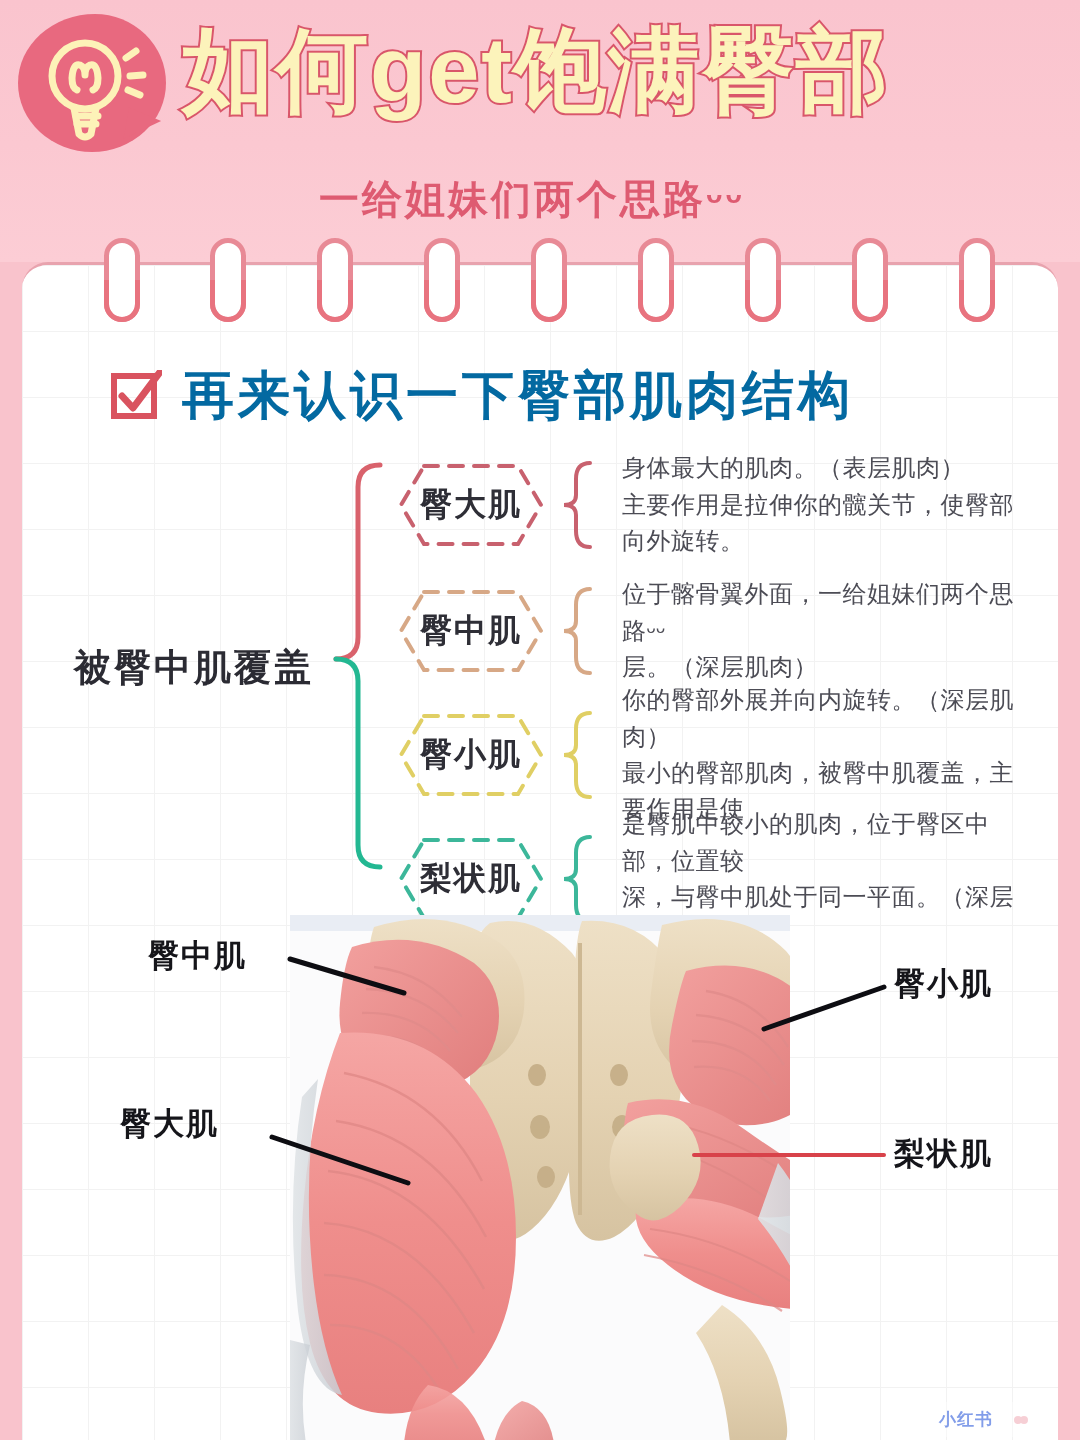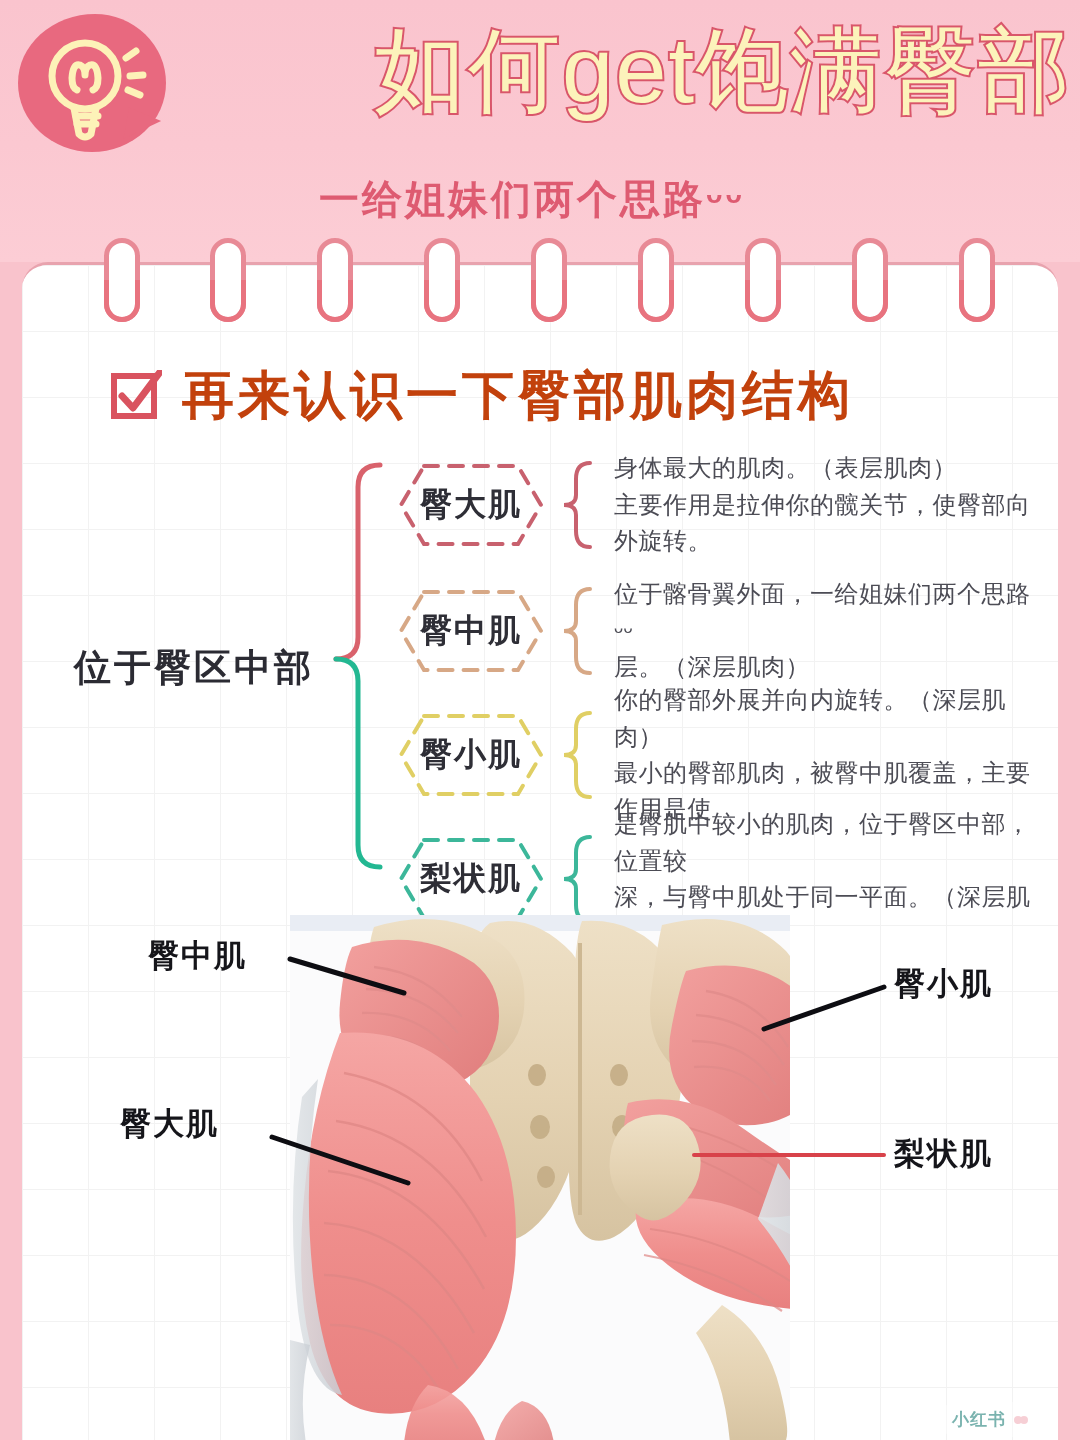--- a/index.html
+++ b/index.html
@@ -58,25 +58,25 @@
     position: absolute;
     left: 22px; top: 20px;
   }
 
   
   .poster-title {
     position: absolute;
     left: 182px; top: 16px;
     width: 890px;
     font-size: 92px;
-    font-weight: normal;
+    font-weight: bold;
     letter-spacing: 2px;
     color: #fcf3bb;
     line-height: 1.18;
-    text-align: right;
+    text-align: left;
     -webkit-text-stroke: 4px #d9566a;
     paint-order: stroke fill;
     white-space: nowrap;
   }
   .poster-subtitle {
     position: absolute;
     left: 12px; top: 172px;
     width: 1040px;
     text-align: center;
     font-size: 40px;
@@ -141,21 +141,21 @@
     left: 88px; top: 96px;
     display: flex;
     align-items: center;
     gap: 20px;
     z-index: 3;
   }
   .check-box-icon { width: 52px; height: 52px; position: relative; }
   .section-head-text {
     font-size: 52px;
     font-weight: bold;
-    color: #c2410c;
+    color: #0369a1;
     letter-spacing: 4px;
     white-space: nowrap;
   }
 
   
   .mindmap {
     position: absolute;
     left: 0; top: 186px;
     width: 1036px; height: 470px;
     z-index: 3;
@@ -197,21 +197,21 @@
     justify-content: center;
     font-size: 32px;
     font-weight: bold;
     color: #2e2e36;
     letter-spacing: 2px;
     white-space: nowrap;
   }
   .node-hex { position: absolute; left: 0; top: 0; }
   .mini-brace { flex: none; width: 46px; margin-left: 10px; }
   .branch-desc {
-    margin-left: 14px;
+    margin-left: 22px;
     font-size: 24px;
     line-height: 1.52;
     color: #4c4c55;
     letter-spacing: 0.5px;
     width: 420px;
   }
 
   
   .anatomy {
     position: absolute;
@@ -233,27 +233,27 @@
   .lbl-gmax { left: 98px; top: 188px; }
   .lbl-gmin { left: 872px; top: 48px; }
   .lbl-piri { left: 872px; top: 218px; }
 
   
   .watermark {
     position: absolute;
     right: 16px; bottom: 6px;
     display: flex;
     align-items: center;
-    gap: 6px;
+    gap: 19px;
     padding: 6px 12px;
     border-radius: 16px;
     background: rgba(255,255,255,0.72);
     font-size: 17px;
     font-weight: bold;
-    color: #0f766e;
+    color: #1d4ed8;
     letter-spacing: 1px;
     opacity: 0.55;
     z-index: 8;
     white-space: nowrap;
   }
 </style>
 </head>
 <body>
 
 <div id="poster">
@@ -286,21 +286,21 @@
         <svg width="52" height="52" viewBox="0 0 52 52">
           <rect x="4" y="6" width="40" height="40" fill="none" stroke="#d9535f" stroke-width="6"></rect>
           <path d="M12 26 L23 38 L50 2" fill="none" stroke="#d9535f" stroke-width="7" stroke-linecap="round" stroke-linejoin="round"></path>
         </svg>
       </div>
       <div class="section-head-text">再来认识一下臀部肌肉结构</div>
     </div>
 
     <div class="mindmap">
 
-      <div class="root-label">位于臀区中部</div>
+      <div class="root-label">被臀中肌覆盖</div>
 
       <svg class="brace-svg" width="110" height="440" viewBox="0 0 110 440">
         <path d="M96 14 q-22 0 -22 22 l0 150 q0 22 -22 22" fill="none" stroke="#d9626c" stroke-width="5" stroke-linecap="round"></path>
         <path d="M52 208 q22 0 22 22 l0 164 q0 22 22 22" fill="none" stroke="#23b892" stroke-width="5" stroke-linecap="round"></path>
       </svg>
 
       <div class="branch" style="top:-6px;">
         <div class="node-box">
           <svg class="node-hex" width="146" height="84" viewBox="0 0 146 84">
             <path d="M26 3 H120 L143 42 L120 81 H26 L3 42 Z" fill="none" stroke="#c8616e" stroke-width="4" stroke-dasharray="14 11" stroke-linecap="round"></path>

